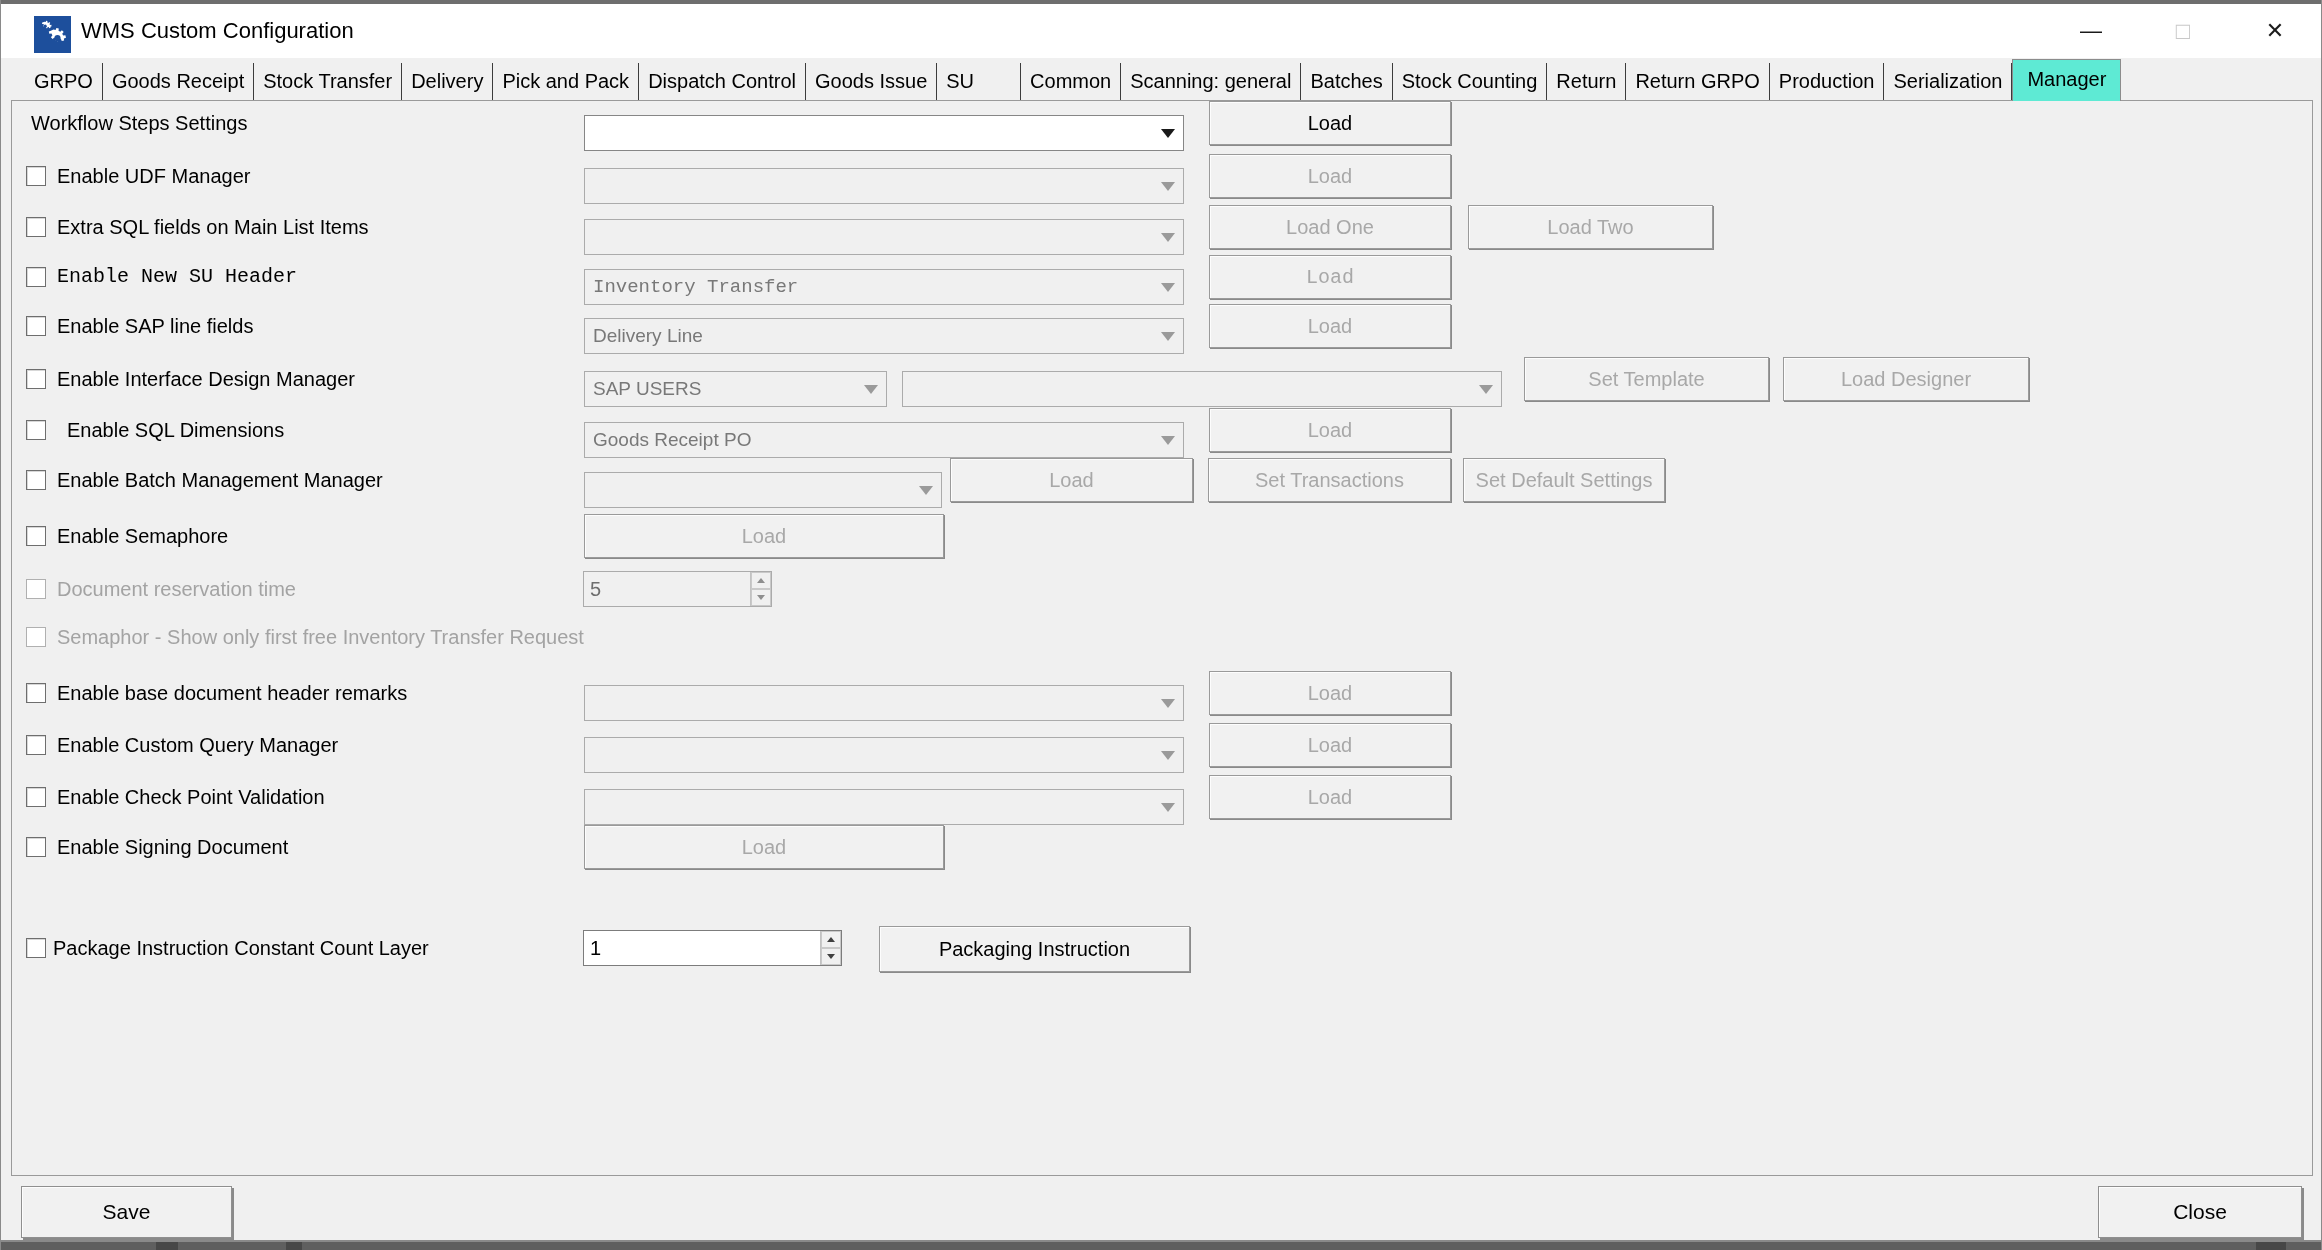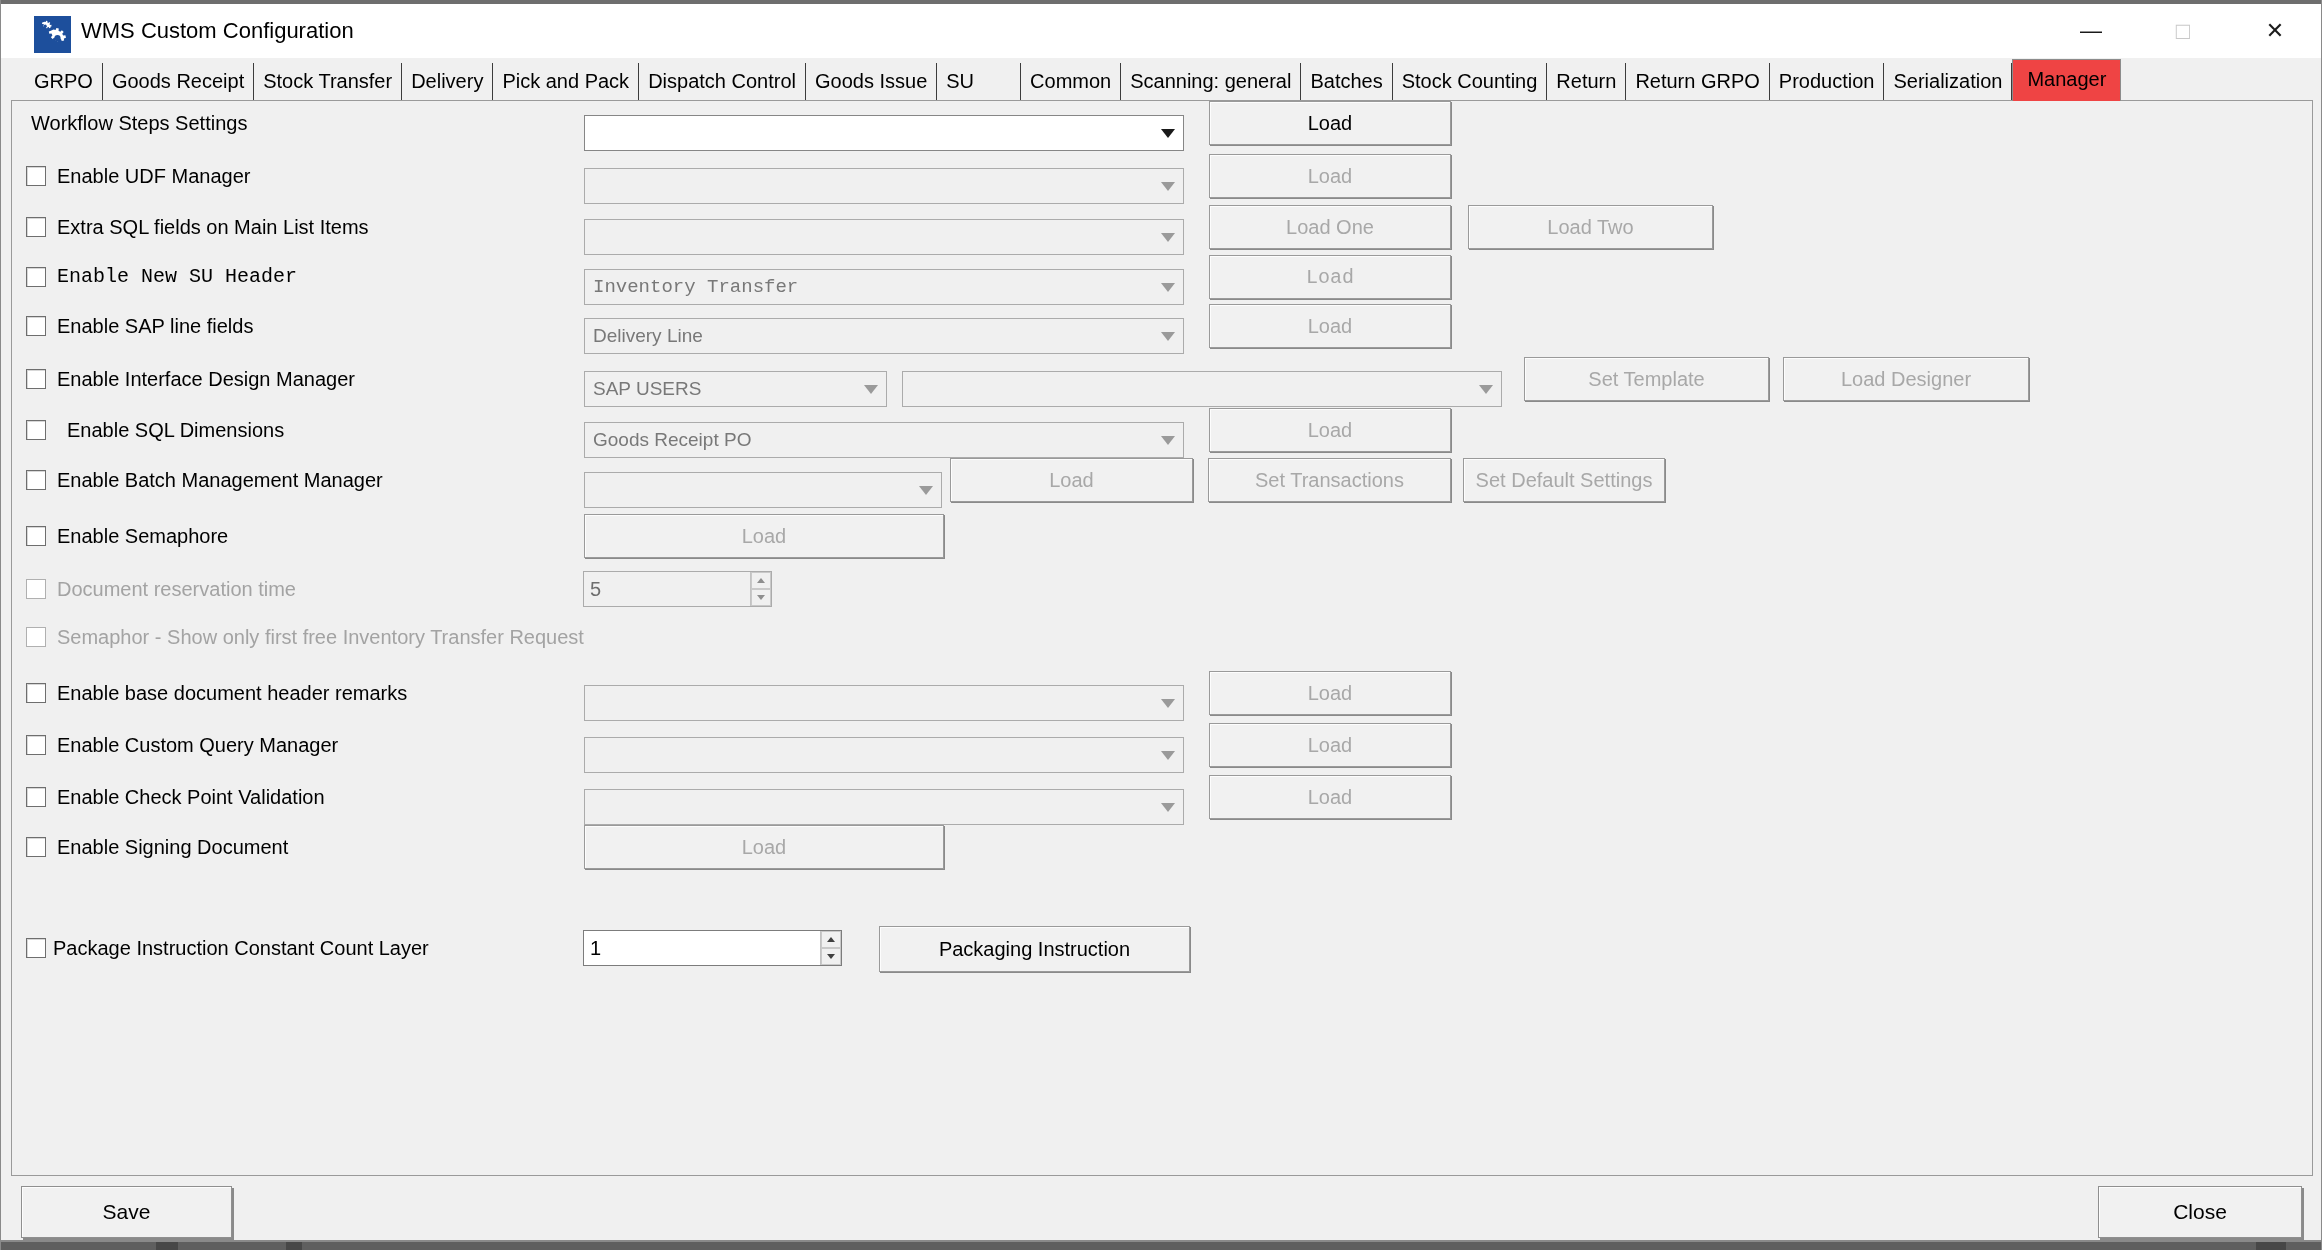--- a/index.html
+++ b/index.html
@@ -15,21 +15,21 @@
   .title-text{position:absolute;left:80px;top:0;height:54px;line-height:54px;font-size:22px;color:#000;}
   .wincontrols{position:absolute;right:0;top:0;height:54px;display:flex;}
   .winbtn{width:92px;height:54px;display:flex;align-items:center;justify-content:center;font-size:22px;color:#1a1a1a;}
   .winbtn.max{color:#c9c9c9;font-size:24px;}
   
   .panel{position:absolute;left:10px;top:100px;width:2302px;height:1076px;border:1px solid #9a9a9a;
          background:#f0f0f0;box-sizing:border-box;}
   .tabbar{position:absolute;left:24px;top:63px;height:39px;display:flex;align-items:flex-start;z-index:3;}
   .tab{height:37px;line-height:37px;padding:0 9px;font-size:20px;border-right:1px solid #3c3c3c;white-space:nowrap;}
   .tab.su{padding-right:46px;}
-  .tab.active{border:1px solid #8c8c8c;border-bottom:none;background:#ef4444;height:41px;line-height:39px;
+  .tab.active{border:1px solid #8c8c8c;border-bottom:none;background:#5eead4;height:41px;line-height:39px;
               margin-top:-4px;padding:0 14px;border-right:1px solid #8c8c8c;position:relative;z-index:4;}
   
   .row{position:absolute;left:0;width:2322px;height:44px;}
   .lbl{position:absolute;top:0;height:44px;line-height:44px;font-size:20px;white-space:nowrap;}
   .lbl.off{color:#a3a3a3;}
   .cb{position:absolute;top:12px;width:20px;height:20px;background:#fff;border:1px solid #6e6e6e;
       box-shadow:inset 1px 1px 0 #d7d7d7;box-sizing:border-box;}
   .cb.off{border-color:#b0b0b0;box-shadow:none;}
   .combo{position:absolute;top:4px;height:36px;border:1px solid #868686;background:#fff;box-sizing:border-box;
          display:flex;align-items:center;margin-top:10px;}

